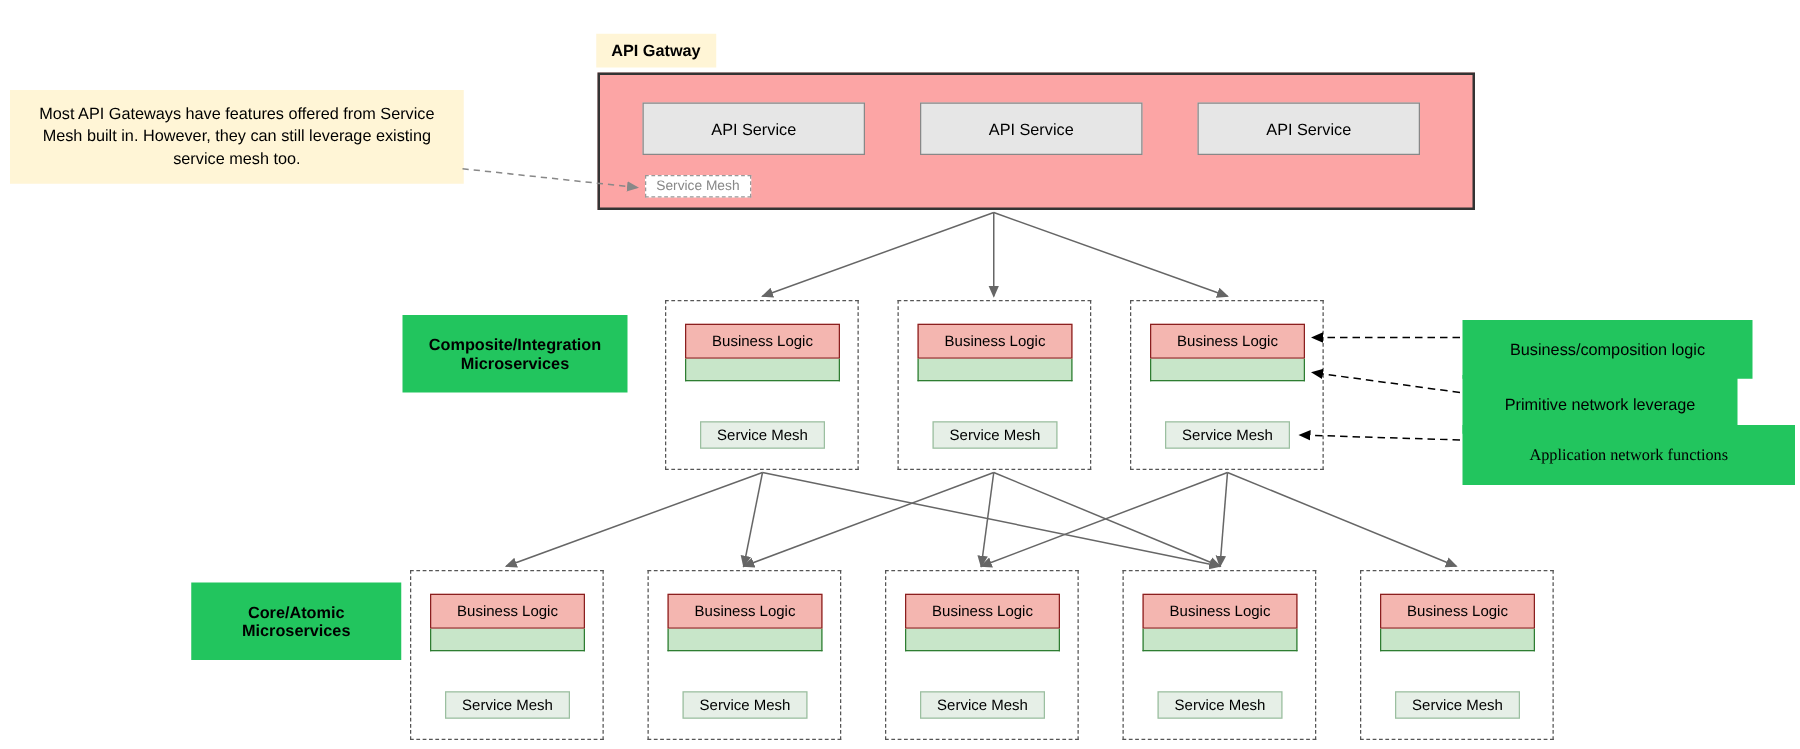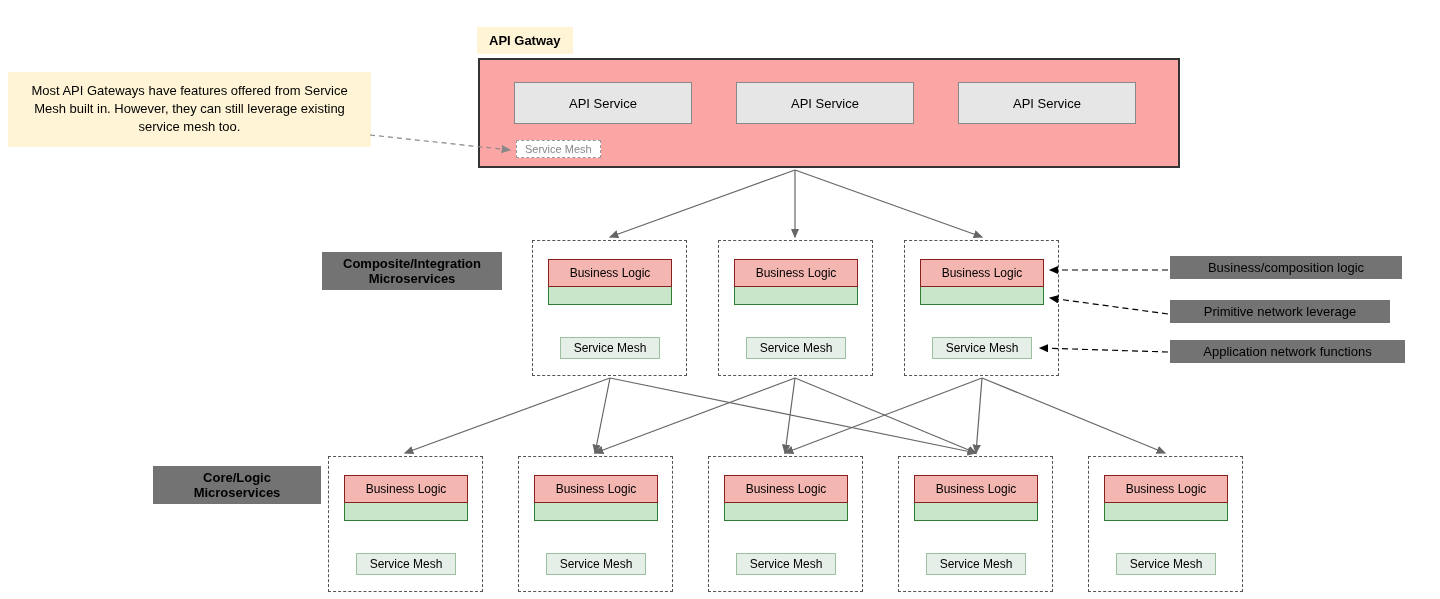--- a/index.html
+++ b/index.html
@@ -5,22 +5,22 @@
   * { box-sizing: border-box; }
   body {
     margin: 0;
     font-family: Arial, Helvetica, sans-serif;
     background: #fff;
     width: 1440px;
     height: 599px;
     position: relative;
   }
   .label-box {
-    background: #737373;
-    padding: 4px 14px;
+    background: #22c55e;
+    padding: 16px 14px;
     font-size: 13px;
     text-align: center;
     position: absolute;
   }
   .note-box {
     background: #fff5d6;
     padding: 10px 14px;
     font-size: 13px;
     text-align: center;
     position: absolute;
@@ -121,24 +121,24 @@
   <div class="mesh" style="left:27px; top:96px; width:100px; height:22px;">Service Mesh</div>
 </div>
 <div class="micro" style="left:904px; top:240px; width:155px; height:136px;">
   <div class="biz" style="left:15px; top:18px; width:124px; height:28px;">Business Logic</div>
   <div class="prim" style="left:15px; top:46px; width:124px; height:18px;"></div>
   <div class="mesh" style="left:27px; top:96px; width:100px; height:22px;">Service Mesh</div>
 </div>
 
 <div class="label-box" style="left:1170px; top:256px; width:232px;">Business/composition logic</div>
 <div class="label-box" style="left:1170px; top:300px; width:220px;">Primitive network leverage</div>
-<div class="label-box" style="left:1170px; top:340px; width:235px;">Application network functions</div>
+<div class="label-box" style="left:1170px; top:340px; width:266px;font-family:Liberation Serif, serif;">Application network functions</div>
 
 <div class="label-box" style="left:153px; top:466px; width:168px;">
-  <span style="display:block;font-weight:bold;">Core/Logic Microservices</span>
+  <span style="display:block;font-weight:bold;">Core/Atomic Microservices</span>
 </div>
 
 <div class="micro" style="left:328px; top:456px; width:155px; height:136px;">
   <div class="biz" style="left:15px; top:18px; width:124px; height:28px;">Business Logic</div>
   <div class="prim" style="left:15px; top:46px; width:124px; height:18px;"></div>
   <div class="mesh" style="left:27px; top:96px; width:100px; height:22px;">Service Mesh</div>
 </div>
 <div class="micro" style="left:518px; top:456px; width:155px; height:136px;">
   <div class="biz" style="left:15px; top:18px; width:124px; height:28px;">Business Logic</div>
   <div class="prim" style="left:15px; top:46px; width:124px; height:18px;"></div>

